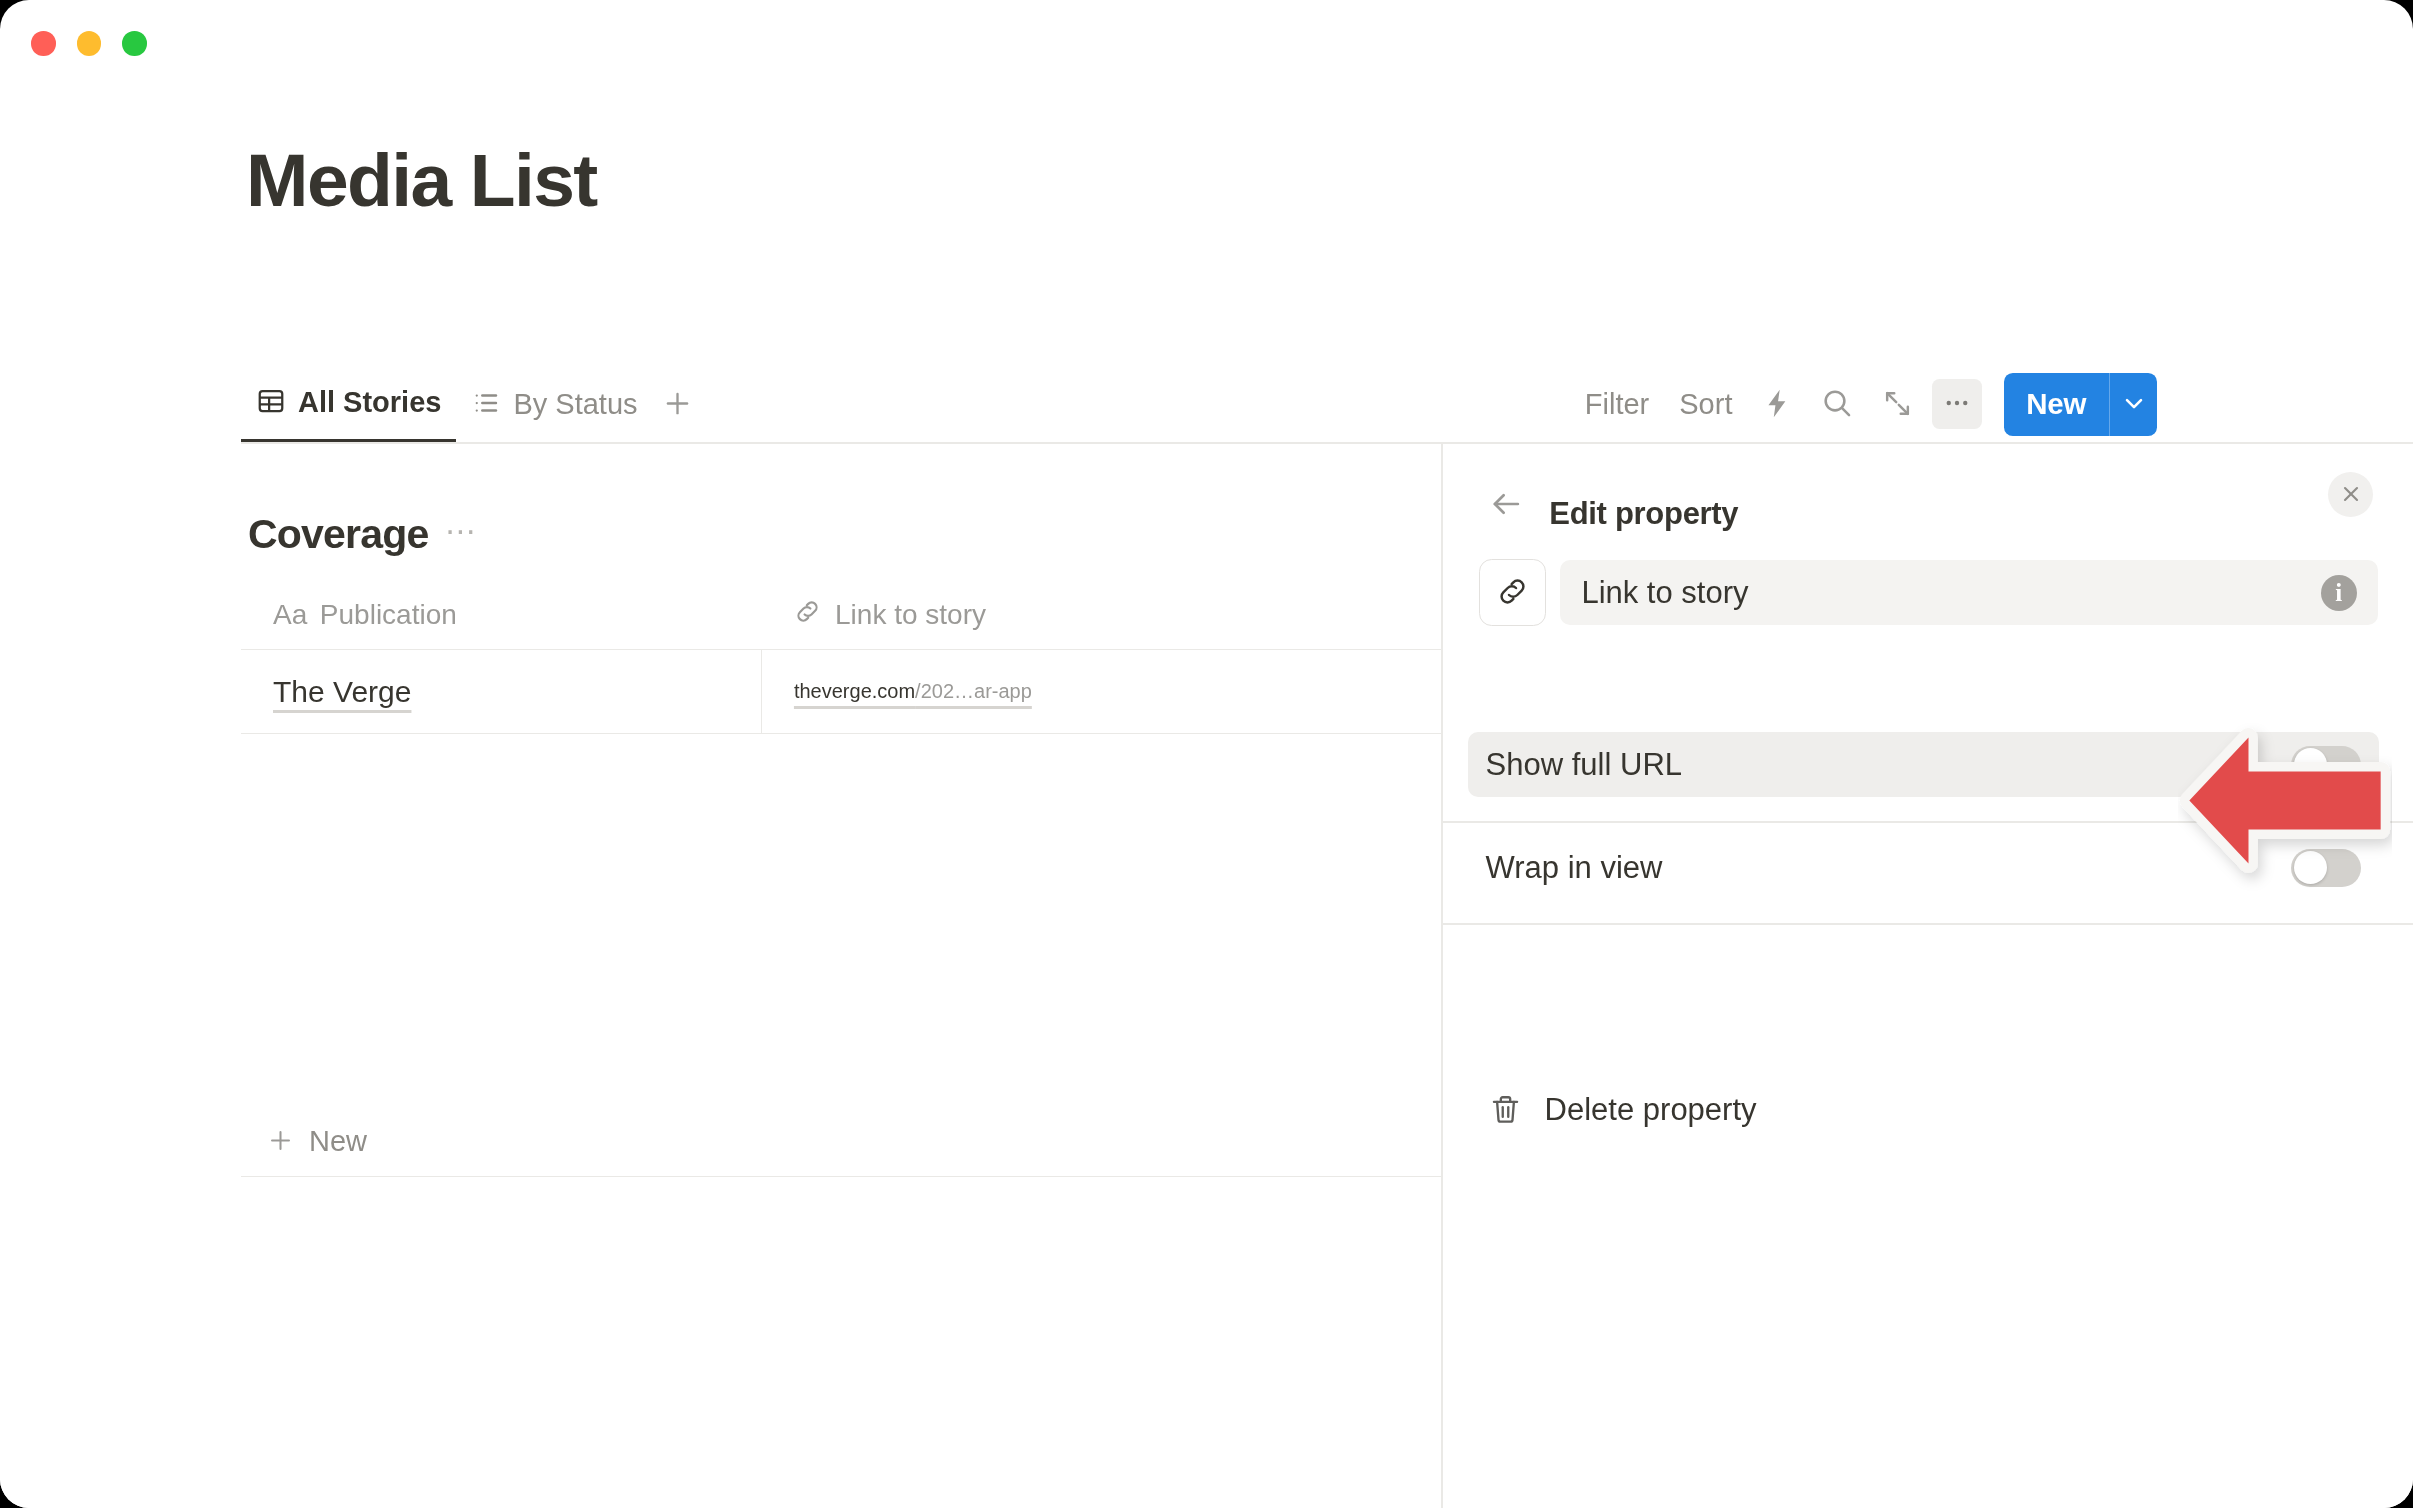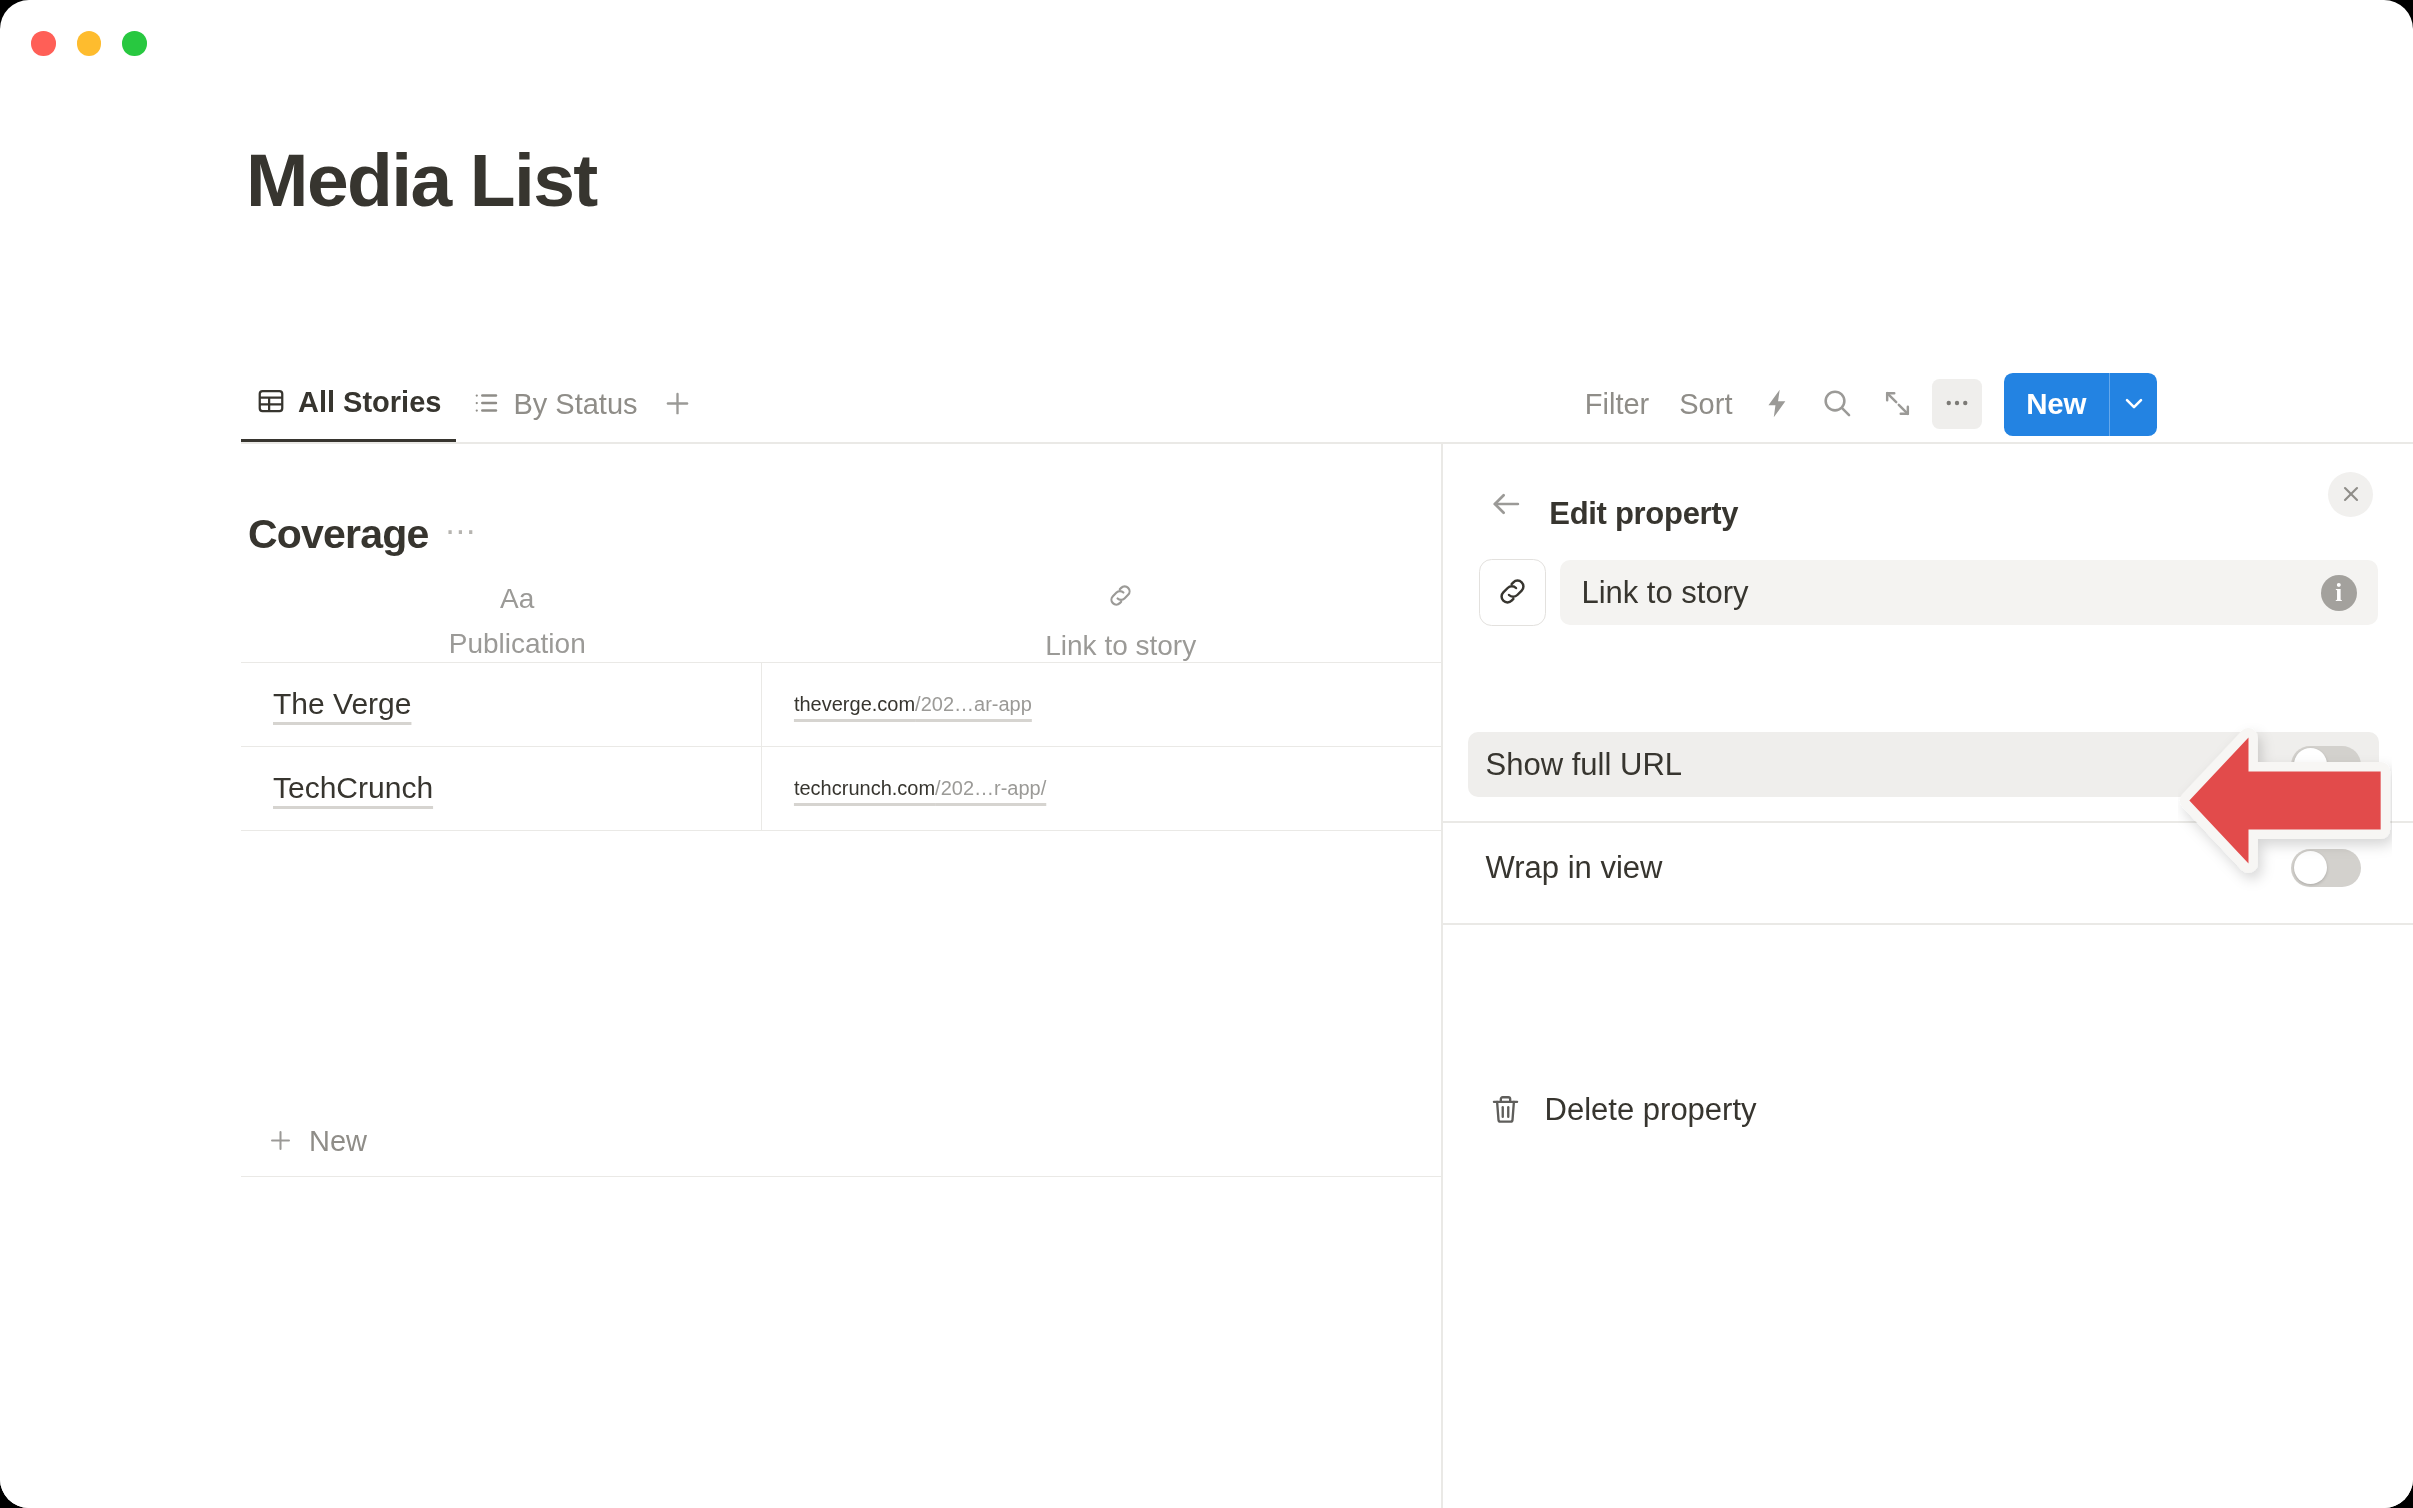--- a/index.html
+++ b/index.html
@@ -93,21 +93,21 @@
 
   table.grid{
     position:absolute;left:241px;top:113px;width:1207px;border-collapse:collapse;table-layout:fixed;
   }
   table.grid col.c1{width:520px;}
   table.grid col.c2{width:686px;}
   table.grid th{
     text-align:left;font-weight:400;padding:0 0 0 32px;height:68px;vertical-align:middle;
     border-bottom:1.9px solid #EAE9E6;
   }
-  table.grid th .hd{display:flex;align-items:center;gap:12.6px;color:#9B9A97;font-size:28px;flex-direction:column;}
+  table.grid th .hd{display:flex;align-items:center;gap:12.6px;color:#9B9A97;font-size:28px;}
   table.grid td{
     height:83px;vertical-align:middle;padding:0 0 0 32px;
     border-bottom:1.9px solid #EAE9E6;border-right:1.9px solid #EAE9E6;
   }
   table.grid td.last{border-right:none;}
   .cell-link{
     font-size:30px;color:#37352F;text-decoration:underline;
     text-decoration-color:#D6D4D0;text-underline-offset:7.5px;text-decoration-thickness:2.5px;
     cursor:pointer;
   }
@@ -338,28 +338,20 @@
       </thead>
       <tbody>
         <tr>
           <td>
             <span class="cell-link">The Verge</span>
           </td>
           <td class="last">
             <span class="cell-url"><span>theverge.com</span><span class="dim">/202…ar-app</span></span>
           </td>
         </tr>
-        <tr>
-          <td>
-            <span class="cell-link">TechCrunch</span>
-          </td>
-          <td class="last">
-            <span class="cell-url"><span>techcrunch.com</span><span class="dim">/202…r-app/</span></span>
-          </td>
-        </tr>
       </tbody>
     </table>
 
     <div class="newrow">
       <span>
         <svg width="29" height="29" viewBox="0 0 24 24" fill="none" stroke="#9B9A97" stroke-width="1.7" stroke-linecap="round">
           <line x1="12" y1="5" x2="12" y2="19"></line>
             <line x1="5" y1="12" x2="19" y2="12"></line>
         </svg>
       </span>

